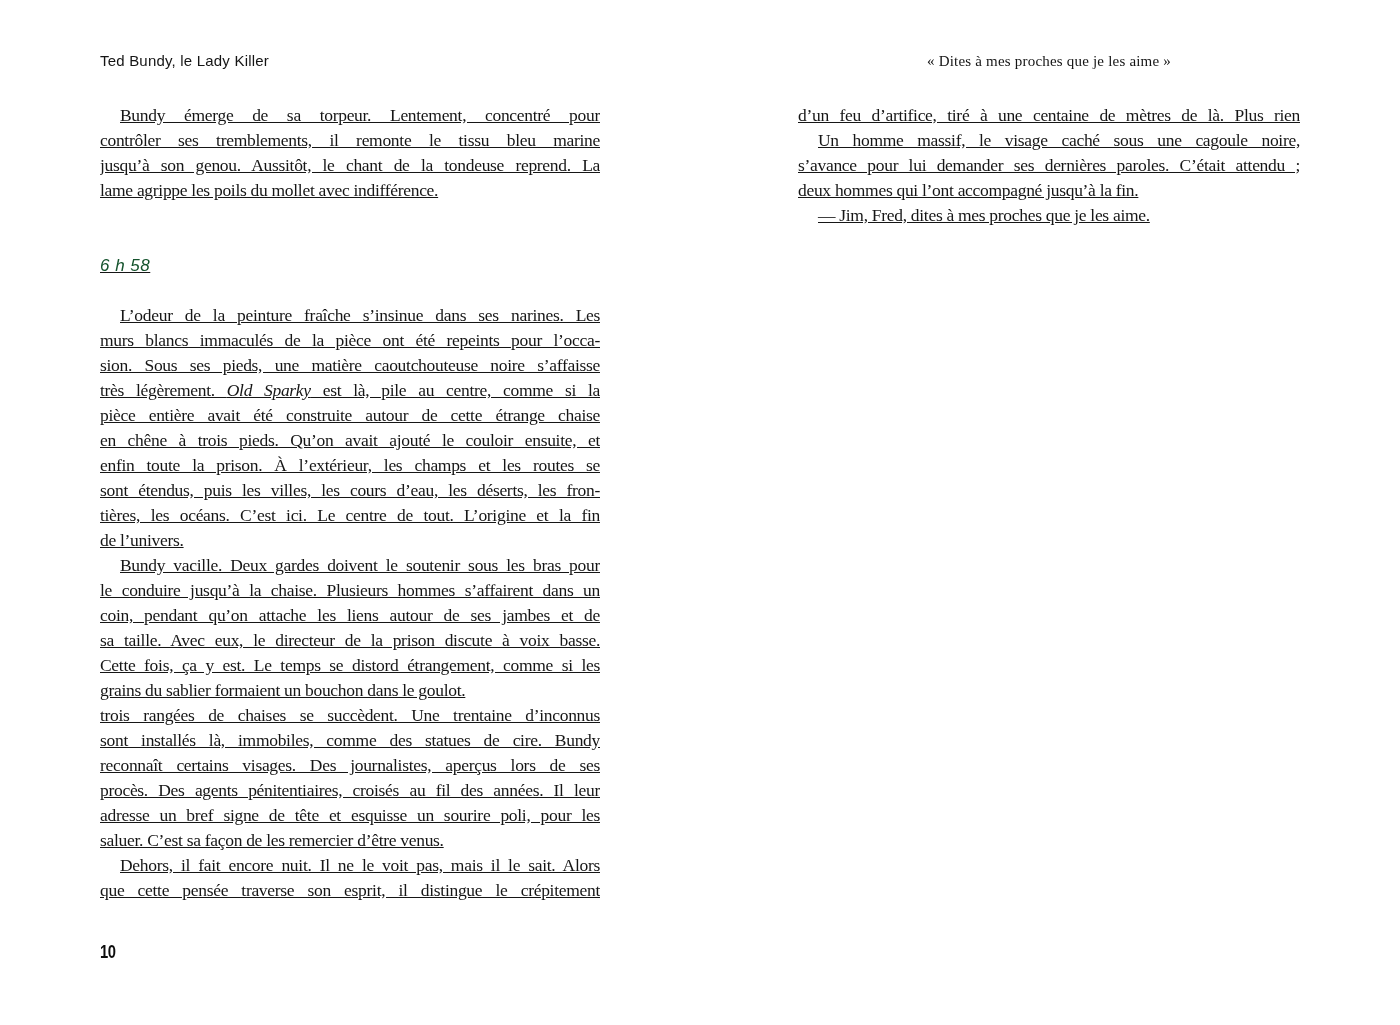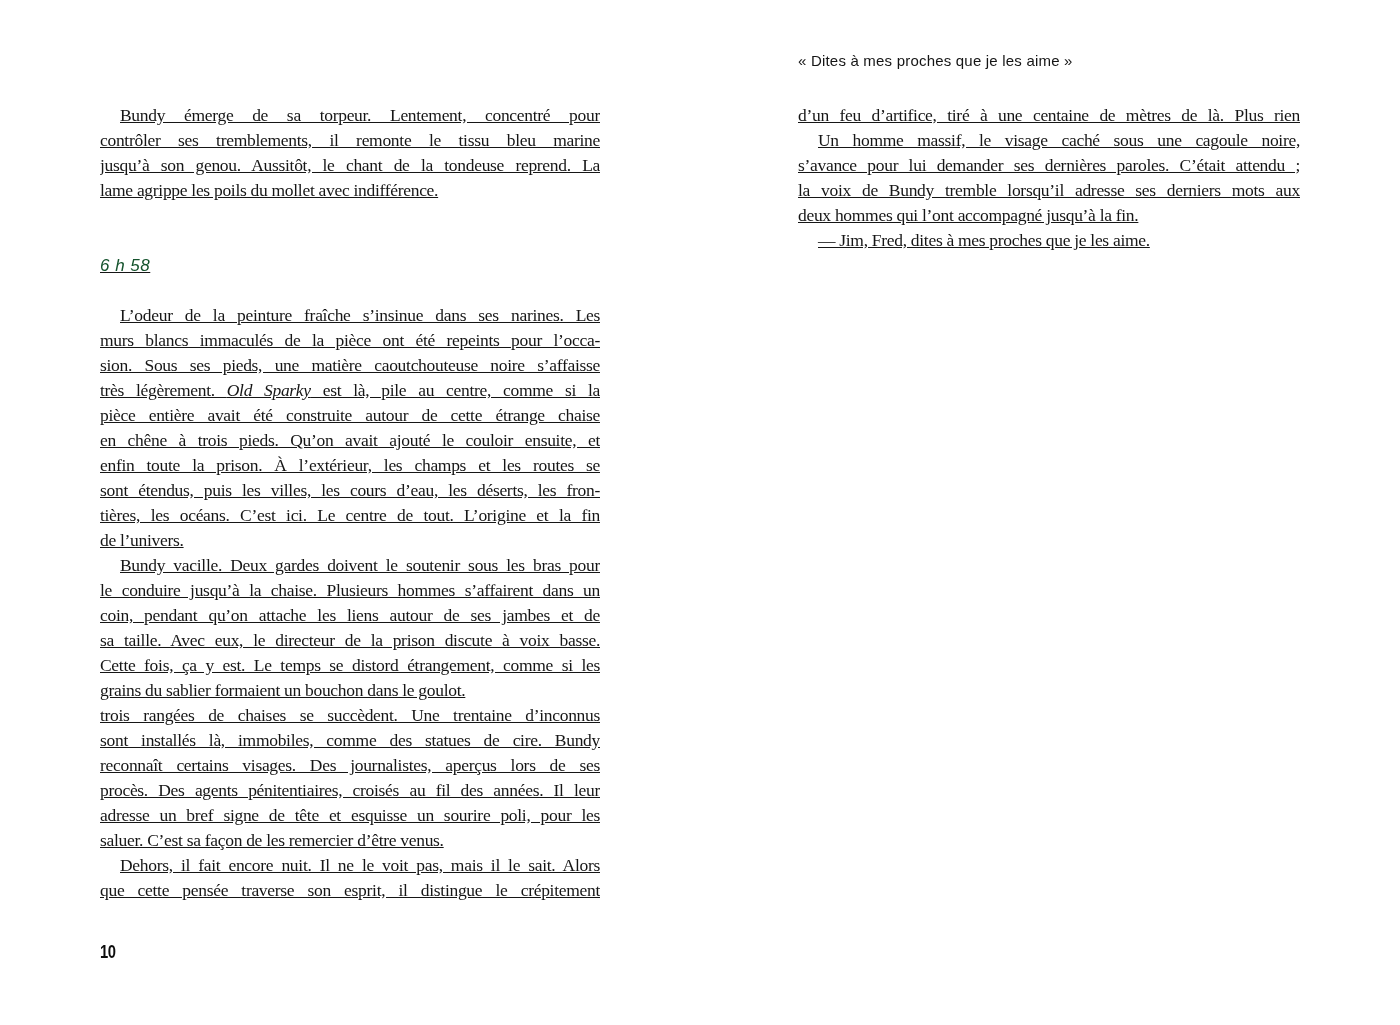--- a/index.html
+++ b/index.html
@@ -29,21 +29,21 @@
     left: 0;
     right: 0;
     height: 20px;
     line-height: 20px;
     font-family: "Liberation Sans", sans-serif;
     font-size: 15px;
     letter-spacing: 0.2px;
     color: #151515;
   }
   .running-head.align-left  { text-align: left; }
-  .running-head.align-right { text-align: left; }
+  .running-head.align-right { text-align: center; font-family: Liberation Serif, serif; }
 
   .page-body {
     position: absolute;
     top: 103px;
     left: 0;
     right: 0;
     text-decoration: underline;
   }
 
   .paragraph { margin: 0; }
@@ -92,20 +92,21 @@
     color: #0d0d0d;
     transform: scaleX(0.82);
     transform-origin: left center;
     letter-spacing: -0.5px;
   }
 </style>
 </head>
 <body>
 
 <div class="page page-left">
+  <div class="running-head align-left">Ted Bundy, le Lady Killer</div>
   <div class="page-body" id="left-body">
       <div class="paragraph">
         <div class="line indent">Bundy émerge de sa torpeur. Lentement, concentré pour</div>
         <div class="line">contrôler ses tremblements, il remonte le tissu bleu marine</div>
         <div class="line">jusqu’à son genou. Aussitôt, le chant de la tondeuse reprend. La</div>
         <div class="line last">lame agrippe les poils du mollet avec indifférence.</div>
       </div>
       <div class="time-heading">6 h 58</div>
       <div class="paragraph">
         <div class="line indent">L’odeur de la peinture fraîche s’insinue dans ses narines. Les</div>
@@ -145,20 +146,19 @@
 
 <div class="page page-right">
   <div class="running-head align-right">« Dites à mes proches que je les aime »</div>
   <div class="page-body" id="right-body">
       <div class="paragraph">
         <div class="line">d’un feu d’artifice, tiré à une centaine de mètres de là. Plus rien</div>
       </div>
       <div class="paragraph">
         <div class="line indent">Un homme massif, le visage caché sous une cagoule noire,</div>
         <div class="line">s’avance pour lui demander ses dernières paroles. C’était attendu ;</div>
-        <div class="line">la voix de Bundy tremble lorsqu’il adresse ses derniers mots aux</div>
         <div class="line last">deux hommes qui l’ont accompagné jusqu’à la fin.</div>
       </div>
       <div class="paragraph">
         <div class="line last indent">—  Jim, Fred, dites à mes proches que je les aime.</div>
       </div>
     </div>
 </div>
 
 </body></html>

